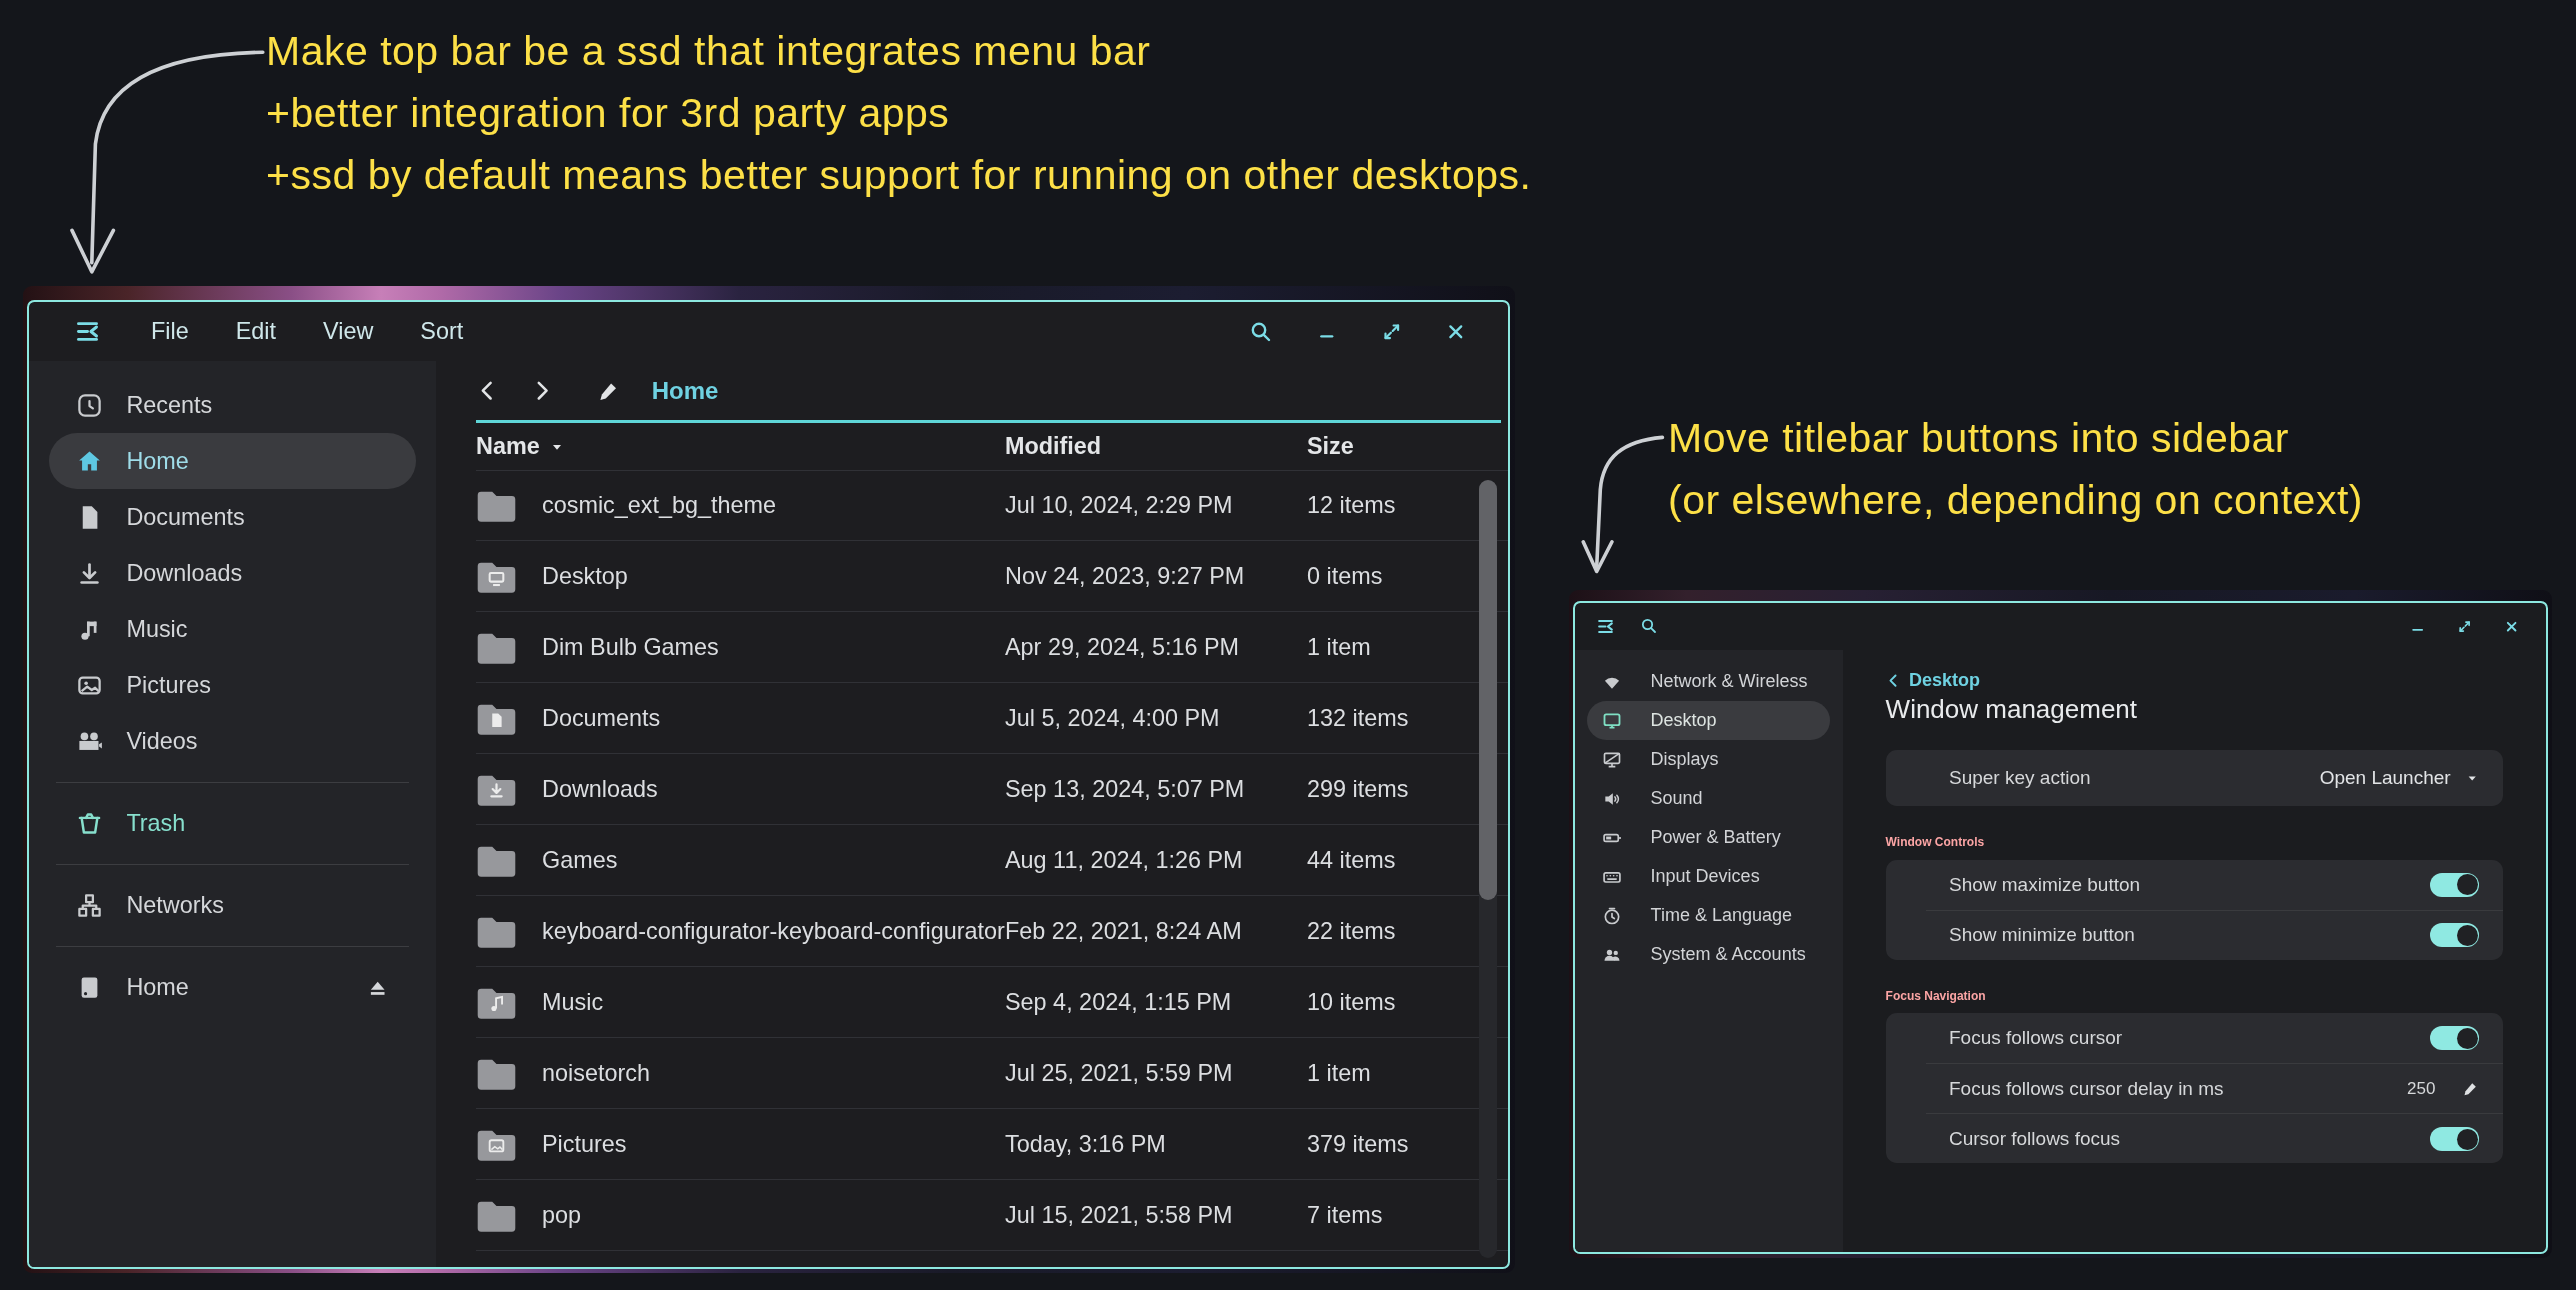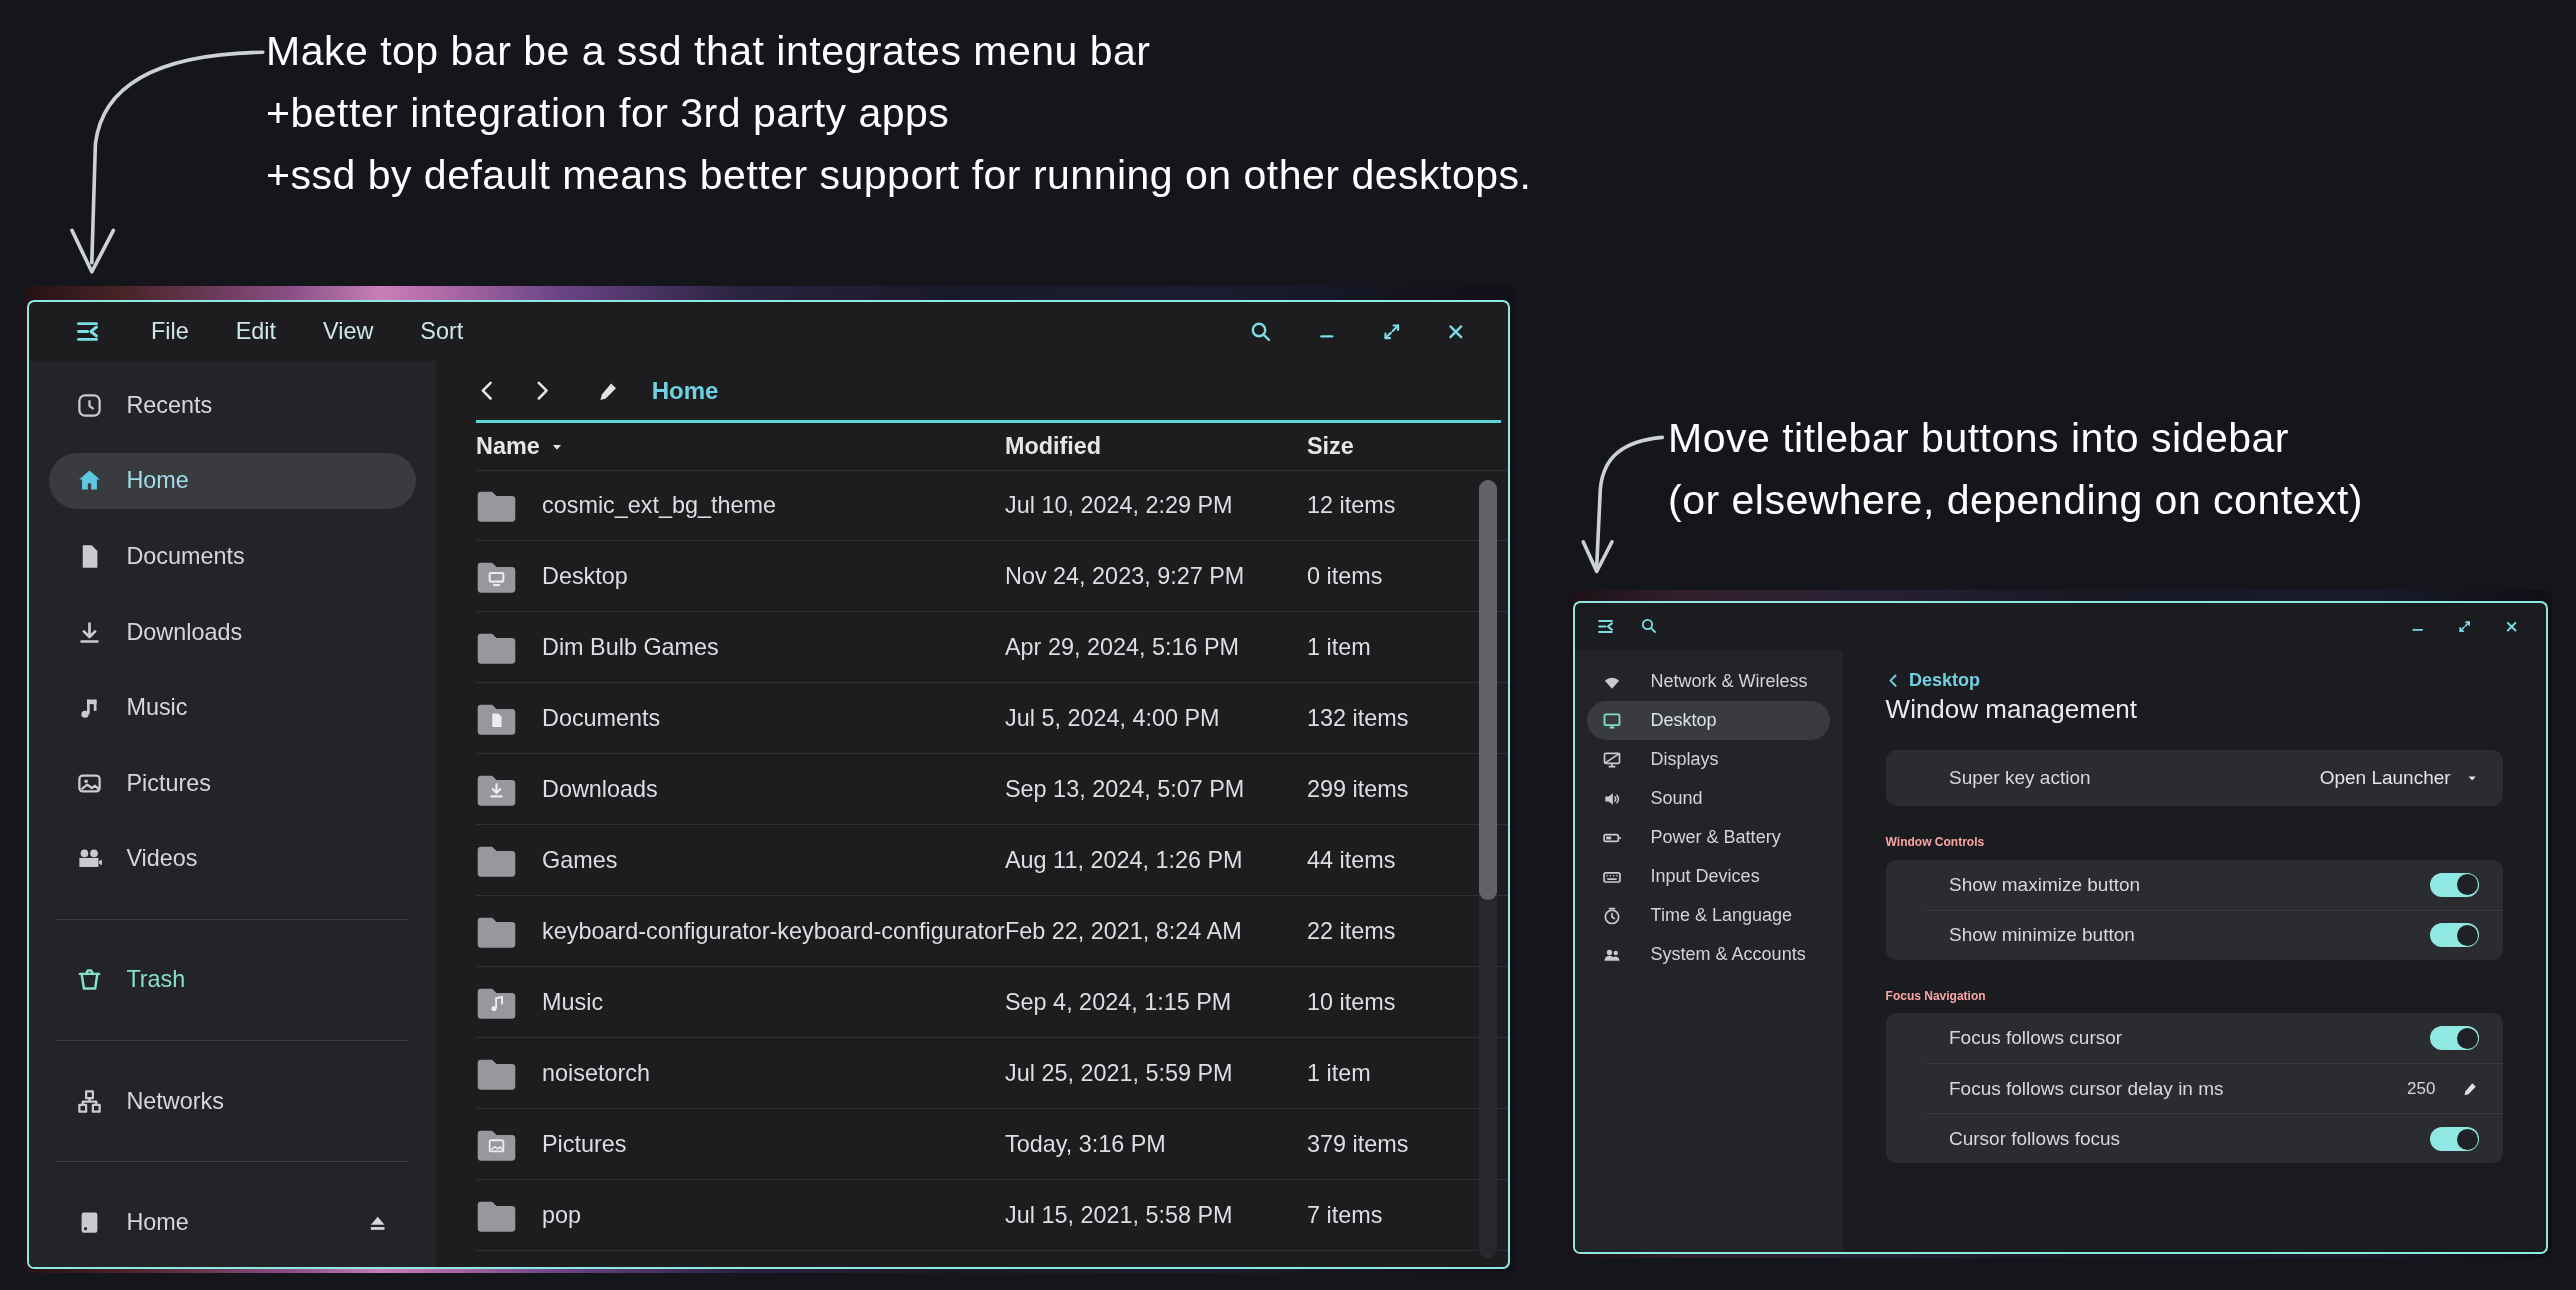--- a/index.html
+++ b/index.html
@@ -1,21 +1,21 @@
 <!DOCTYPE html>
 <html style="font-size:14.4px"><head>
 <meta charset="utf-8">
 <style>
   * { margin:0; padding:0; box-sizing:border-box; }
   html,body { background:#101216; }
   body { font-family:"Liberation Sans", sans-serif; }
   .canvas { position:relative; width:2576px; height:1291px; background:#14161b; overflow:hidden; }
 
   
-  .annot { position:absolute; color:#ffffff; font-size:41px; line-height:62px; letter-spacing:0.5px; font-weight:400; }
+  .annot { position:absolute; color:#fde047; font-size:41px; line-height:62px; letter-spacing:0.5px; font-weight:400; }
   .annot-top { left:266px; top:20px; }
   .annot-right { left:1668px; top:407px; }
   .arrow { position:absolute; }
   .arrow path, .arrow polyline { stroke:#cdd0d4; stroke-width:4; fill:none; stroke-linecap:round; stroke-linejoin:round; }
 
   
   .win-wrap { position:absolute; border-radius:9px; }
   .wrap-files { left:22.5px; top:286px; width:1492px; height:987px; padding:14.4px 4.5px 4.5px 4.5px;
     background:linear-gradient(90deg,#231114 0%,#4a2428 7%,#8a4f86 18%,#c77fb8 24%,#b06aa8 28%,#6a4487 36%,#2a2340 48%,#191a28 62%,#1c1d31 78%,#101018 100%); }
   .wrap-settings { left:1569px; top:590px; width:983px; height:668px; padding:10.8px 3.6px 3.6px 3.6px;
@@ -26,21 +26,21 @@
   .tb-settings { height:47px; padding:0 27px 0 21.6px; }
   .tb-spacer { flex:1; }
   .menu { display:flex; gap:47px; margin-left:50px; }
   .menu-item { color:#cfe7ea; font-size:23.4px; cursor:default; }
   .tb-actions { display:flex; align-items:center; }
   .tb-files .tb-actions { gap:43px; }
   .tb-settings .tb-actions { gap:32px; }
   .winbody { flex:1; display:flex; min-height:0; }
 
   
-  .f-side { width:407px; flex:none; background:#232428; padding:16px 20px 16px 20px; display:flex; flex-direction:column; color:#d5d7da; font-size:23.4px;justify-content:space-between; }
+  .f-side { width:407px; flex:none; background:#232428; padding:16px 20px 16px 20px; display:flex; flex-direction:column; color:#d5d7da; font-size:23.4px; }
   .side-item { display:flex; align-items:center; gap:23.4px; height:56px; padding:0 27px; border-radius:28px; flex:none; }
   .side-item.sel { background:#3a3b3f; }
   .side-item.sel .s-label { color:#9fdde9; }
   .side-item.sel .s-ic { color:#5ec8e2; }
   .side-item.teal .s-label, .side-item.teal .s-ic { color:#87dfcd; }
   .s-ic { color:#c9cbce; display:flex; }
   .divider { height:0.9px; background:#3c3d41; margin:12.6px 7.2px; flex:none; }
   .eject { margin-left:auto; color:#d5d7da; display:flex; }
 
   

